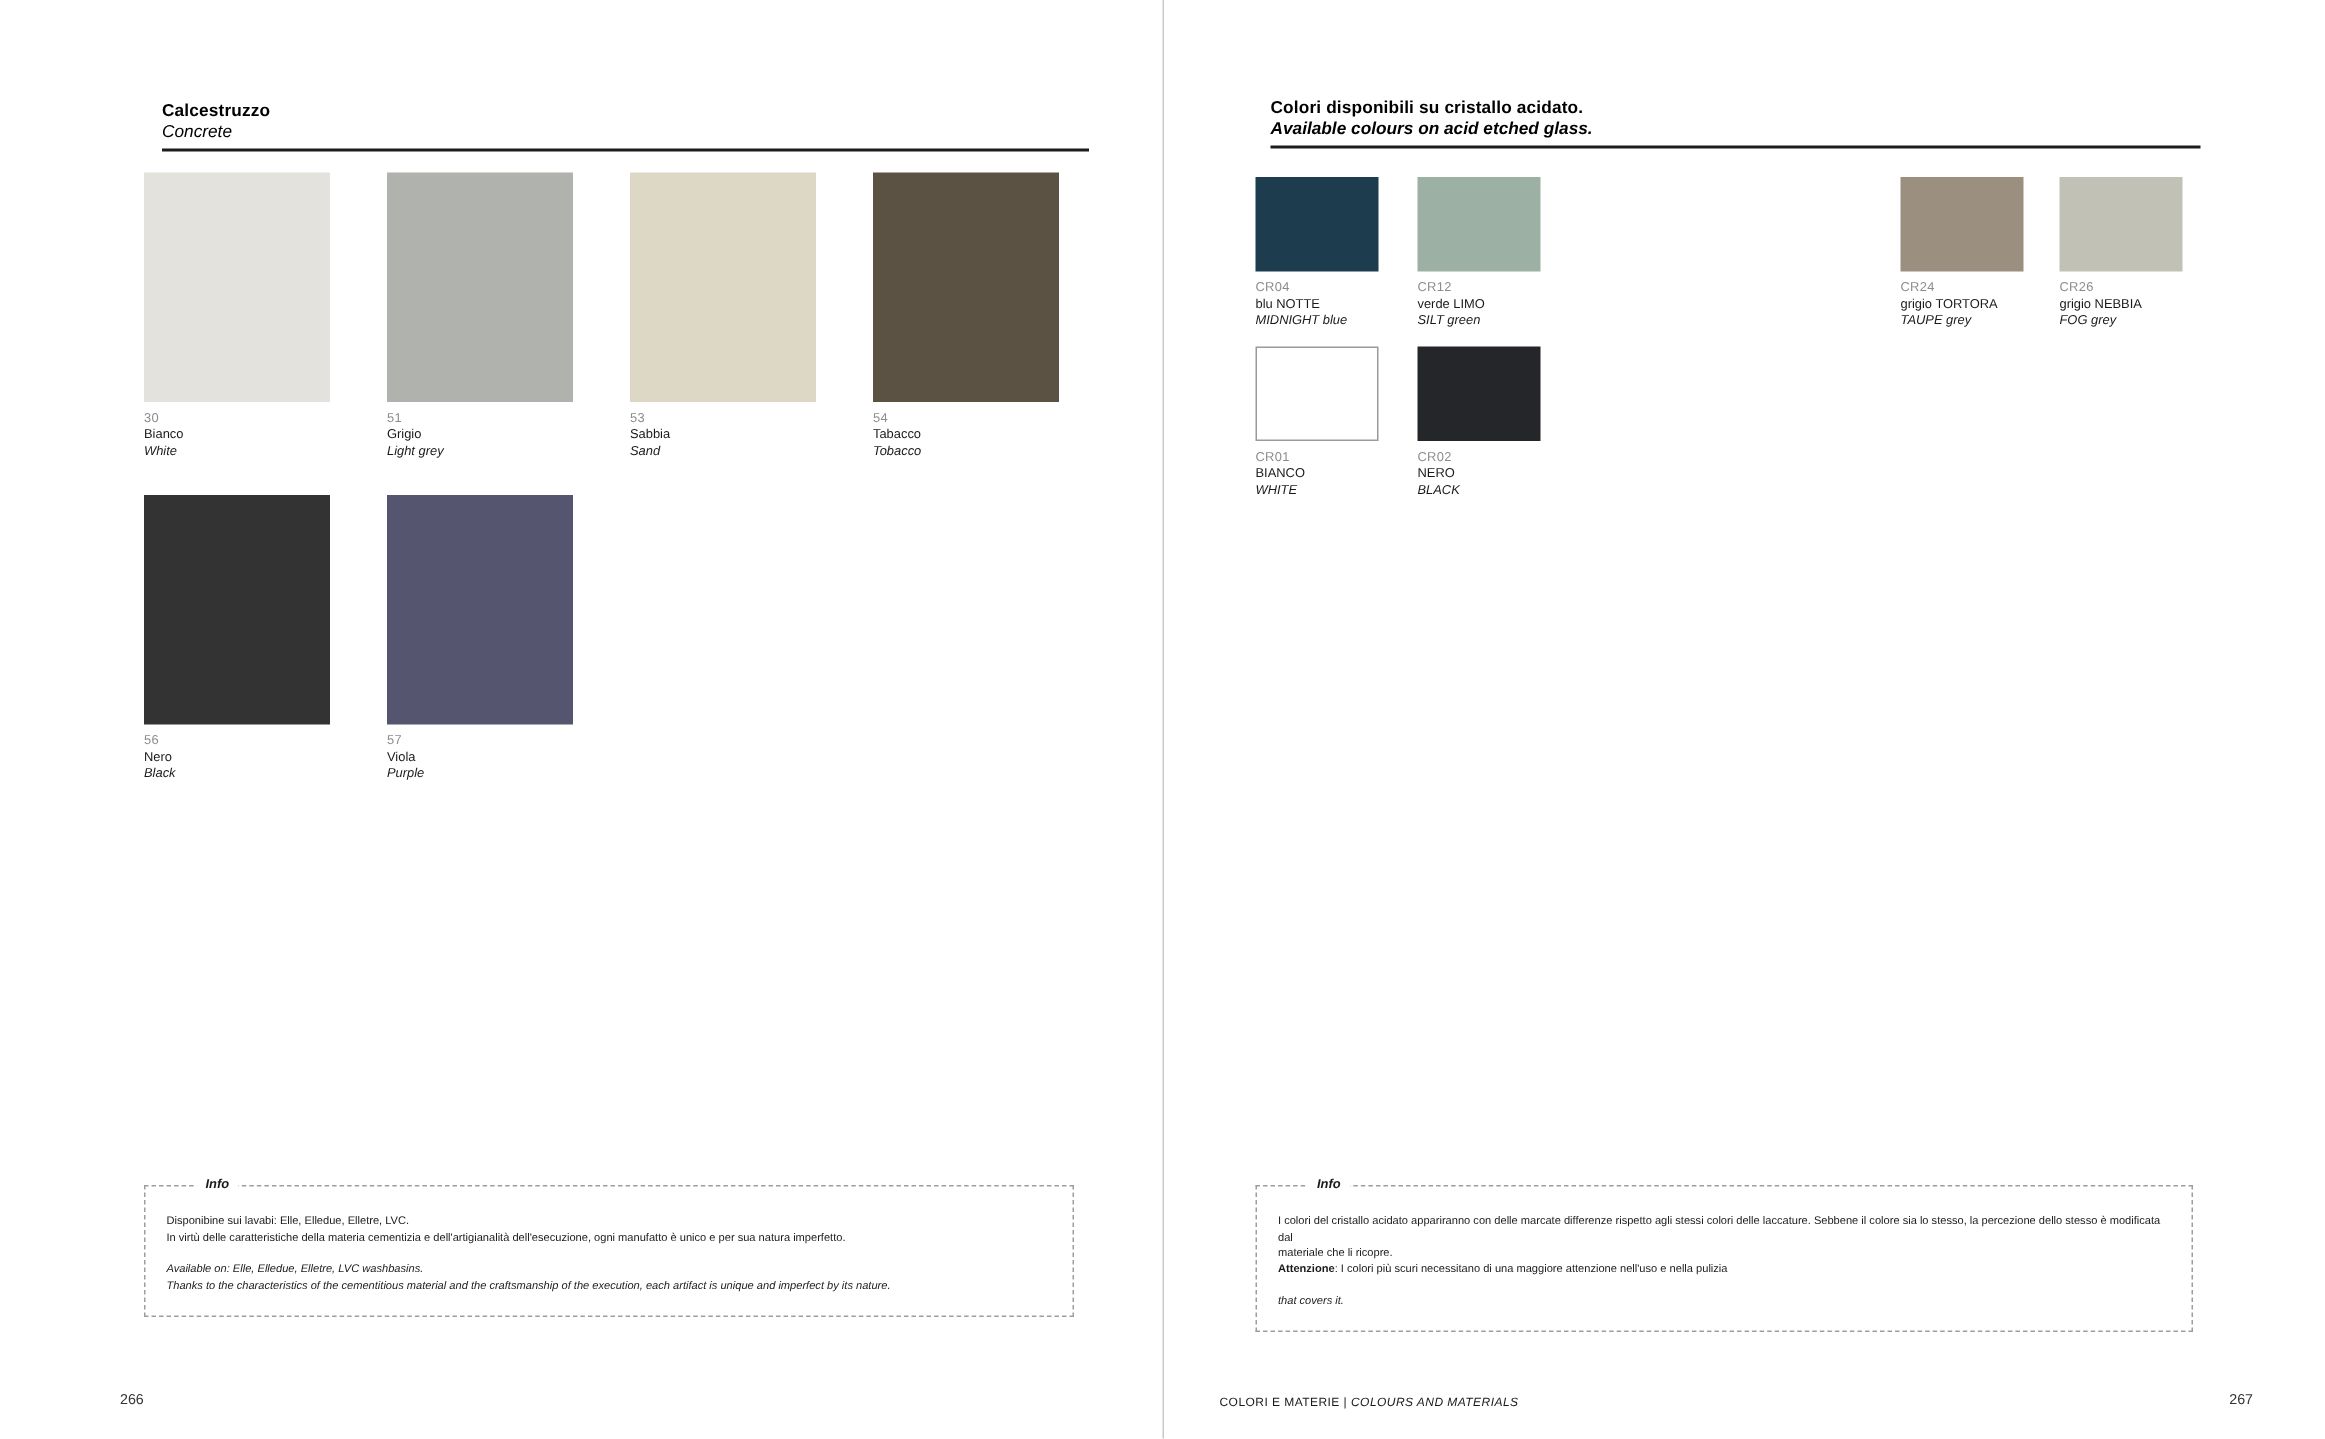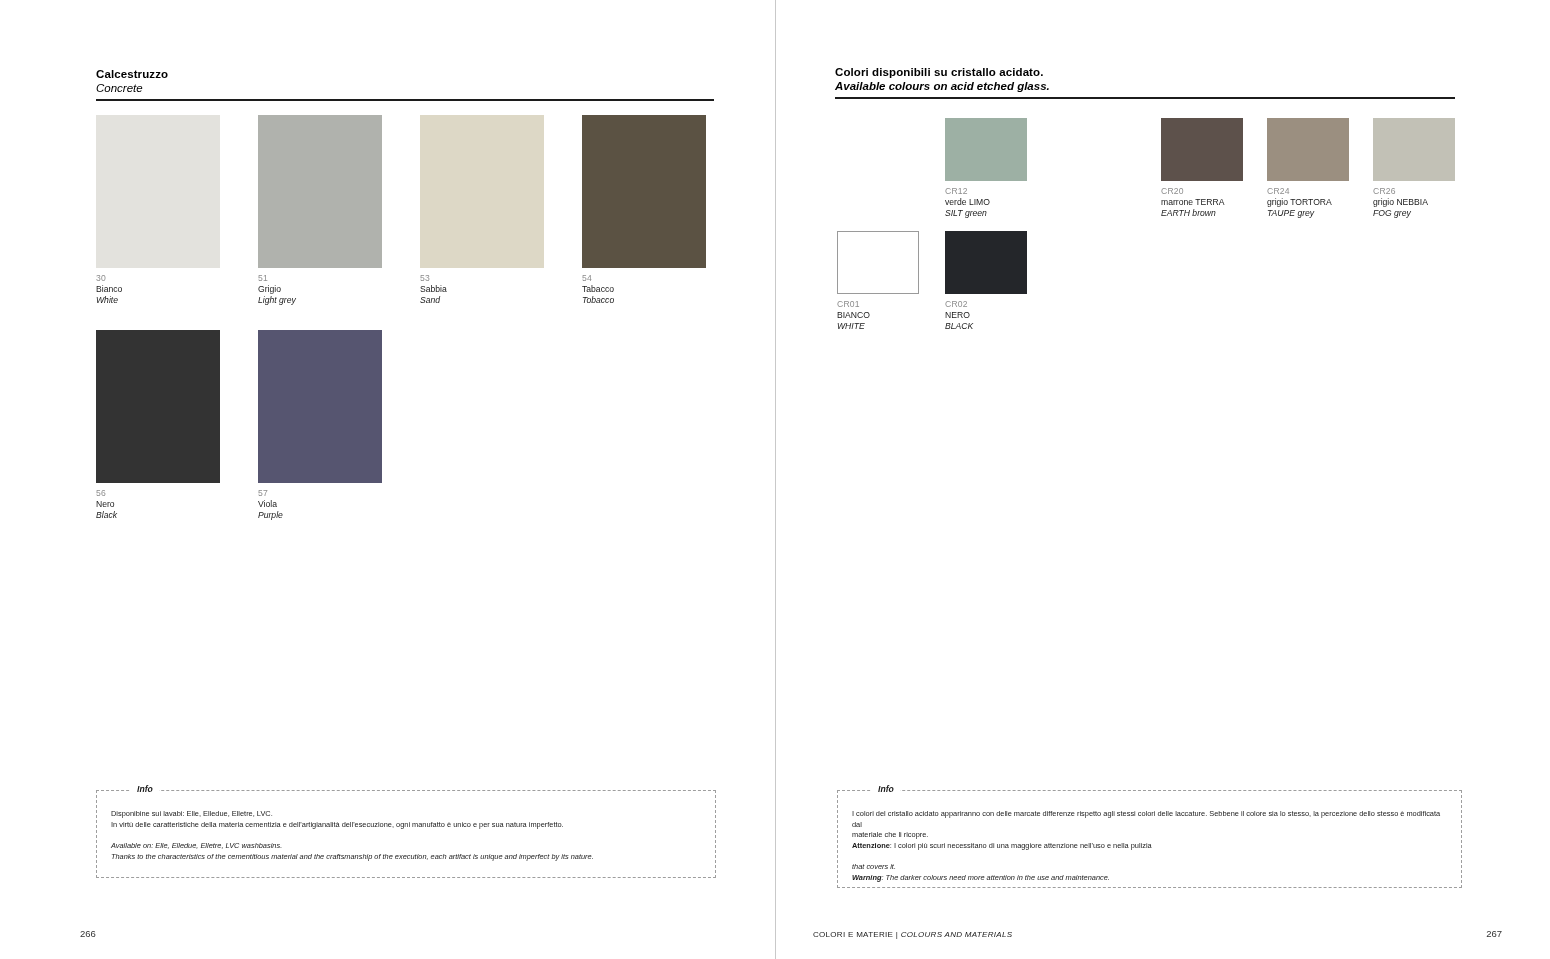--- a/index.html
+++ b/index.html
@@ -31,20 +31,21 @@
     left: 775px;
     top: 0;
     width: 1px;
     height: 959px;
     background: #c9c9c9;
   }
 
   
   .section-head {
     position: absolute;
+    margin-left: 12px;
   }
   .head-it {
     font-size: 11.5px;
     font-weight: bold;
     letter-spacing: 0.1px;
     line-height: 14px;
     color: #000;
   }
   .head-en {
     font-size: 11.5px;
@@ -210,35 +211,35 @@
   <div class="gutter"></div>
 
   <div class="page page-right">
 
     <div class="section-head" style="left:60px; top:65px; width:620px;">
       <div class="head-it">Colori disponibili su cristallo acidato.</div>
       <div class="head-en bold">Available colours on acid etched glass.</div>
       <div class="rule"></div>
     </div>
 
+    <div class="swatch" style="left:62px; top:118px;">
+      <span class="chip" style="width:82px;height:63px;background:#1d3d4f;"></span>
+      <div class="code">CR04</div>
+      <div class="name-it">blu NOTTE</div>
+      <div class="name-en">MIDNIGHT blue</div>
+    </div>
 
     <div class="swatch" style="left:170px; top:118px;">
       <span class="chip" style="width:82px;height:63px;background:#9db0a4;"></span>
       <div class="code">CR12</div>
       <div class="name-it">verde LIMO</div>
       <div class="name-en">SILT green</div>
     </div>
 
 
-    <div class="swatch" style="left:386px; top:118px;">
-      <span class="chip" style="width:82px;height:63px;background:#5d514b;"></span>
-      <div class="code">CR20</div>
-      <div class="name-it">marrone TERRA</div>
-      <div class="name-en">EARTH  brown</div>
-    </div>
 
     <div class="swatch" style="left:492px; top:118px;">
       <span class="chip" style="width:82px;height:63px;background:#9b8f80;"></span>
       <div class="code">CR24</div>
       <div class="name-it">grigio TORTORA</div>
       <div class="name-en">TAUPE grey</div>
     </div>
 
     <div class="swatch" style="left:598px; top:118px;">
       <span class="chip" style="width:82px;height:63px;background:#c2c1b6;"></span>
@@ -262,21 +263,20 @@
     </div>
 
     <div class="infobox" style="left:62px; top:790px; width:625px; height:98px;">
       <span class="info-label">Info</span>
       <div class="info-body">
         <p class="info-p">I colori del cristallo acidato appariranno con delle marcate differenze rispetto agli stessi colori delle laccature. Sebbene il colore sia lo stesso, la percezione dello stesso è modificata dal</p>
         <p class="info-p">materiale che li ricopre.</p>
         <p class="info-p"><b>Attenzione</b><span>: I colori più scuri necessitano di una maggiore attenzione nell'uso e nella pulizia</span></p>
         <p class="info-p spacer"></p>
         <p class="info-p it-style">that covers it.</p>
-        <p class="info-p it-style"><b>Warning</b><span>: The darker colours need more attention in the use and maintenance.</span></p>
       </div>
     </div>
 
     <div class="runhead"><span>COLORI E MATERIE | </span><i>COLOURS AND MATERIALS</i></div>
 
     <div class="folio folio-right">267</div>
   </div>
 
 </div>
 

